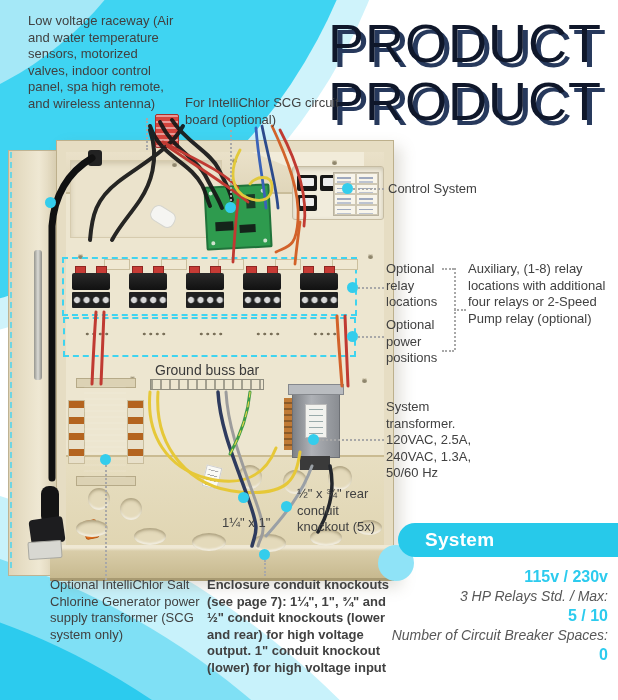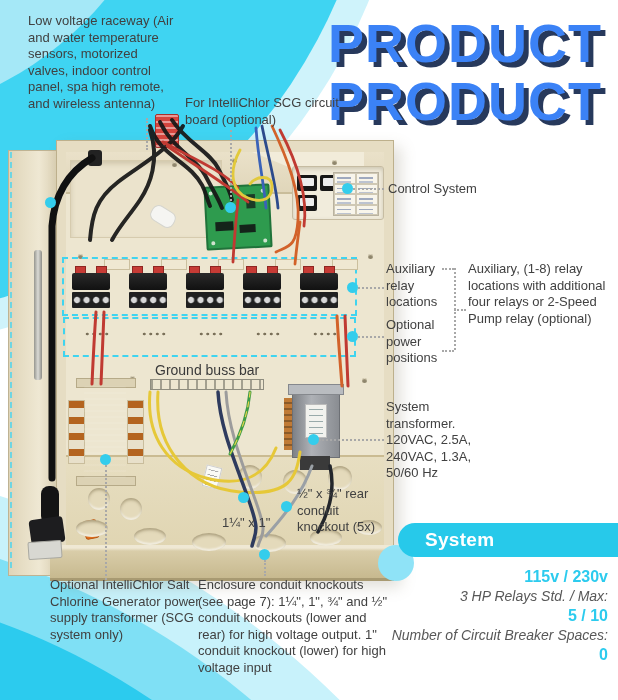--- a/index.html
+++ b/index.html
@@ -10,22 +10,22 @@
   .circ{position:absolute;border-radius:50%;}
   .sw-tl-pale  {left:-710px;top:-770px;width:1120px;height:1120px;background:#CFF3FB;}
   .sw-tl-sat   {left:-680px;top:-740px;width:1060px;height:1060px;background:#3FD4F2;}
   .sw-tl-corner{left:-480px;top:-540px;width:660px;height:660px;background:#A5E8F7;}
   .sw-bl-light {left:-1060px;top:460px;width:1640px;height:1640px;background:#C8F2FB;}
   .sw-bl-med   {left:-1000px;top:520px;width:1520px;height:1520px;background:#7FE0F5;}
   .sw-bl-sat   {left:-940px;top:580px;width:1400px;height:1400px;background:#2CCBEE;}
   .pill-orb{left:378px;top:545px;width:36px;height:36px;background:#8FE3F7;z-index:3;}
   
   .title{position:absolute;top:14px;right:16px;text-align:left;z-index:4;
-         font-weight:700;font-size:54px;line-height:58px;letter-spacing:1px;
-         color:#3b82f6;text-shadow:5px 5px 0 #27395C;}
+         font-weight:400;font-size:54px;line-height:58px;letter-spacing:1px;
+         color:#0f172a;text-shadow:5px 5px 0 #27395C;}
   
   .photo{position:absolute;left:0;top:0;width:618px;height:700px;z-index:1;}
   .door{left:8px;top:150px;width:50px;height:424px;background:linear-gradient(90deg,#DFD5B9,#EFE8D3 60%,#D8CDAF);border:1px solid #BFB393;}
   .door-dash{left:10px;top:152px;height:416px;width:0;border-left:2px dashed #49D5F0;opacity:.75;}
   .hinge{left:34px;top:250px;width:8px;height:130px;border-radius:3px;background:linear-gradient(90deg,#96968F,#DBDBD6,#8D8D86);}
   .shell{left:56px;top:140px;width:336px;height:438px;background:#E6DDC3;border:1px solid #BDB08C;box-shadow:7px 7px 14px rgba(120,110,80,.22);}
   .interior{left:66px;top:152px;width:318px;height:306px;background:#EDE6D0;}
   .lip{left:66px;top:152px;width:318px;height:40px;background:linear-gradient(180deg,#EAE1C9,#E0D6BA);border-bottom:2px solid #C9BD9A;}
   .lip-diag{left:252px;top:152px;width:112px;height:46px;background:#F2ECDA;clip-path:polygon(0 0,100% 100%,100% 0);}
   .raceway{left:70px;top:160px;width:150px;height:76px;background:#EBE3CC;border:1px solid #D6CBAE;box-shadow:inset 0 3px 5px rgba(130,115,80,.25);}
@@ -291,29 +291,29 @@
         <path d="M250,392 C248,414 240,436 230,454" stroke="#E4D44C" stroke-width="1.2" stroke-dasharray="5 5"></path>
         <path d="M312,466 C302,494 284,516 266,536" stroke="#9AA0A6" stroke-width="3"></path>
         <path d="M330,466 C336,492 328,514 318,532" stroke="#23262B" stroke-width="3.5"></path>
       </g>
     </g>
   </svg>
 
   <div class="note" style="left:28px;top:13px;width:148px;">Low voltage raceway (Air and water temperature sensors, motorized valves, indoor control panel, spa high remote, and wireless antenna)</div>
   <div class="note" style="left:185px;top:95px;width:172px;">For IntelliChlor SCG circuit board (optional)</div>
   <div class="note" style="left:388px;top:181px;width:110px;">Control System</div>
-  <div class="note" style="left:386px;top:261px;width:64px;">Auxiliary relay locations</div>
+  <div class="note" style="left:386px;top:261px;width:64px;">Optional relay locations</div>
   <div class="note" style="left:386px;top:317px;width:64px;">Optional power positions</div>
   <div class="note" style="left:468px;top:261px;width:150px;">Auxiliary, (1-8) relay locations with additional four relays or 2-Speed Pump relay (optional)</div>
   <div class="note" style="left:155px;top:362px;width:190px;font-size:14px;color:#3A3A3A;">Ground buss bar</div>
   <div class="note" style="left:386px;top:399px;width:98px;">System transformer. 120VAC, 2.5A, 240VAC, 1.3A, 50/60 Hz</div>
   <div class="note" style="left:297px;top:486px;width:92px;z-index:6;">½" x ¾" rear conduit knockout (5x)</div>
   <div class="note" style="left:222px;top:515px;width:70px;z-index:6;">1¼" x 1"</div>
   <div class="note" style="left:50px;top:577px;width:150px;">Optional IntelliChlor Salt Chlorine Generator power supply transformer (SCG system only)</div>
-  <div class="note" style="left:198px;top:577px;width:192px;">Enclosure conduit knockouts (see page 7): 1¼", 1", ¾" and ½" conduit knockouts (lower and rear) for high voltage output. 1" conduit knockout (lower) for high voltage input</div>
+  <div class="note" style="left:207px;top:577px;width:192px;font-weight:bold;">Enclosure conduit knockouts (see page 7): 1¼", 1", ¾" and ½" conduit knockouts (lower and rear) for high voltage output. 1" conduit knockout (lower) for high voltage input</div>
 
   <div class="lead-v" style="left:146px;top:118px;height:32px;"></div>
   <div class="lead-v" style="left:230px;top:130px;height:71px;"></div>
   <div class="lead-h" style="left:353px;top:188px;width:31px;"></div>
   <div class="lead-h" style="left:358px;top:287px;width:26px;"></div>
   <div class="lead-h" style="left:358px;top:336px;width:26px;"></div>
   <div class="lead-h" style="left:442px;top:268px;width:12px;"></div>
   <div class="lead-v" style="left:454px;top:268px;height:82px;"></div>
   <div class="lead-h" style="left:442px;top:350px;width:12px;"></div>
   <div class="lead-h" style="left:454px;top:309px;width:12px;"></div>

